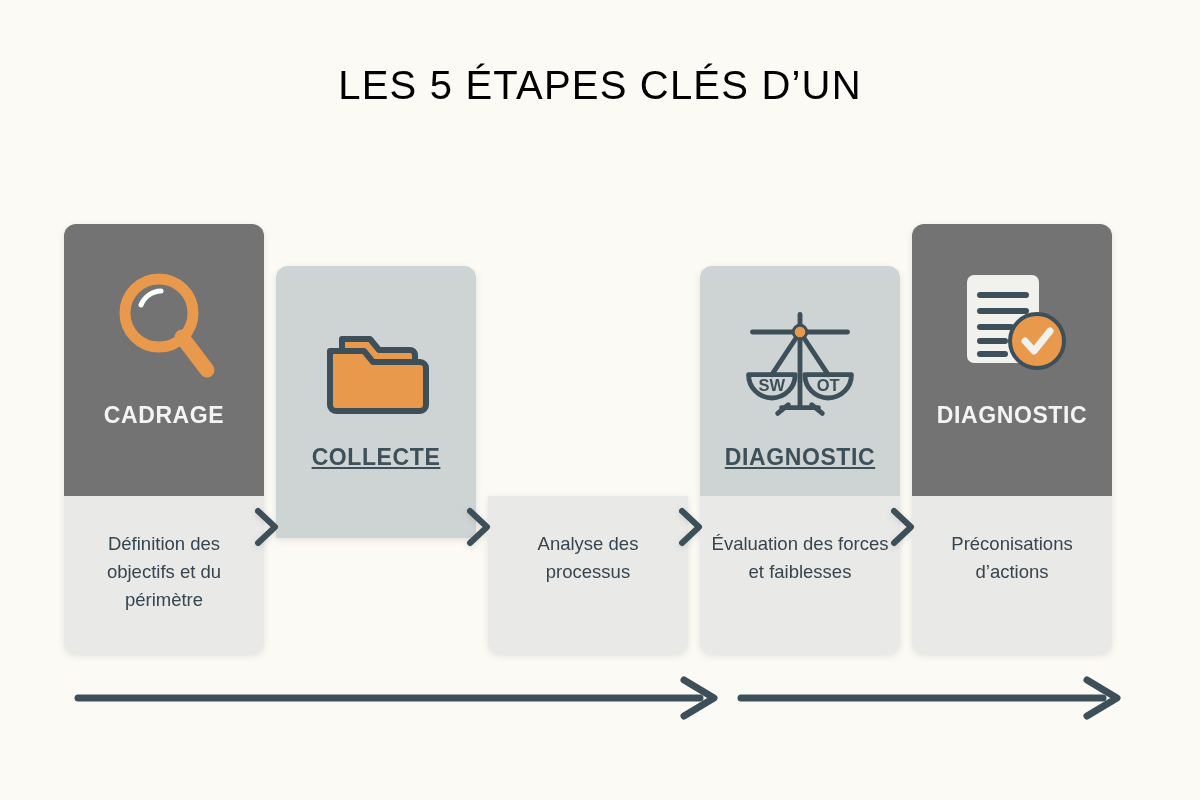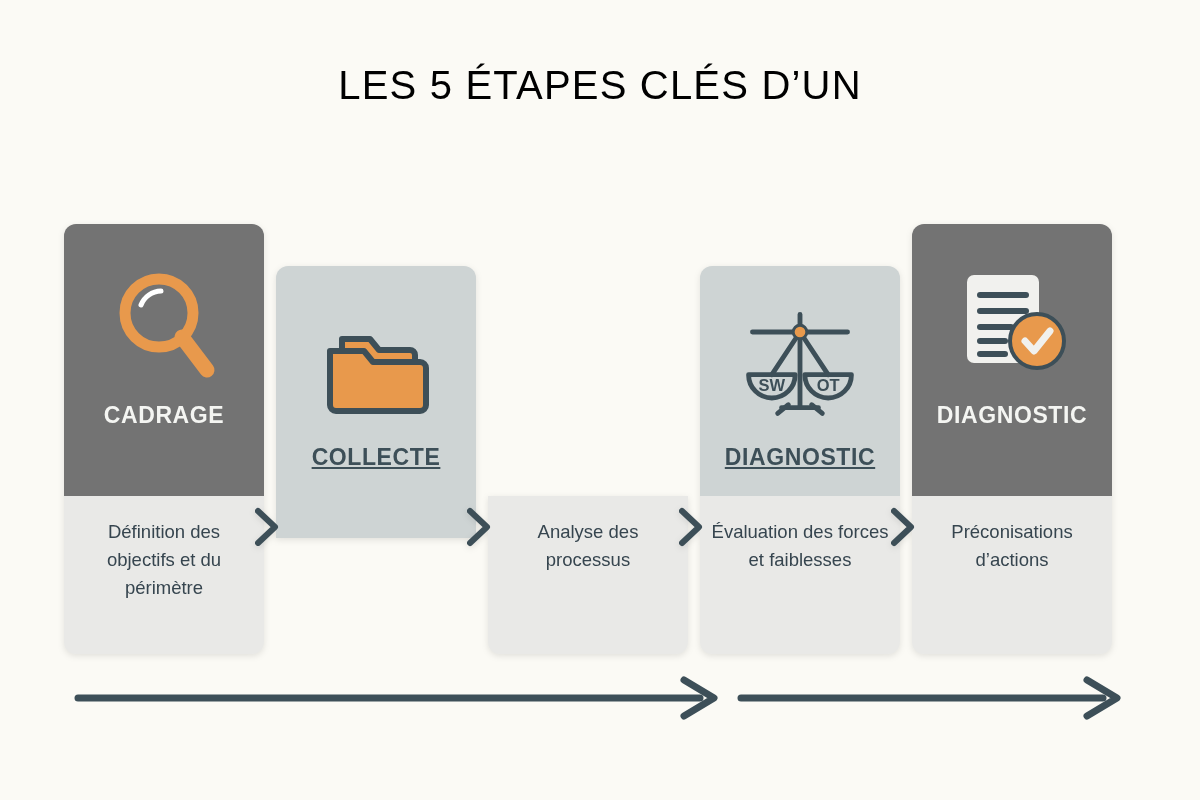--- a/index.html
+++ b/index.html
@@ -98,20 +98,21 @@
     align-items: flex-start;
     justify-content: center;
     padding-top: 22px;
   }
   .step-desc {
     color: #36454f;
     font-size: 18.5px;
     line-height: 28px;
     text-align: center;
     width: 184px;
+    margin-top: 12px;
   }
 
   
   .step-chevron {
     position: absolute;
     left: -24px;
     top: 282px;
     width: 30px;
     height: 42px;
     z-index: 4;

